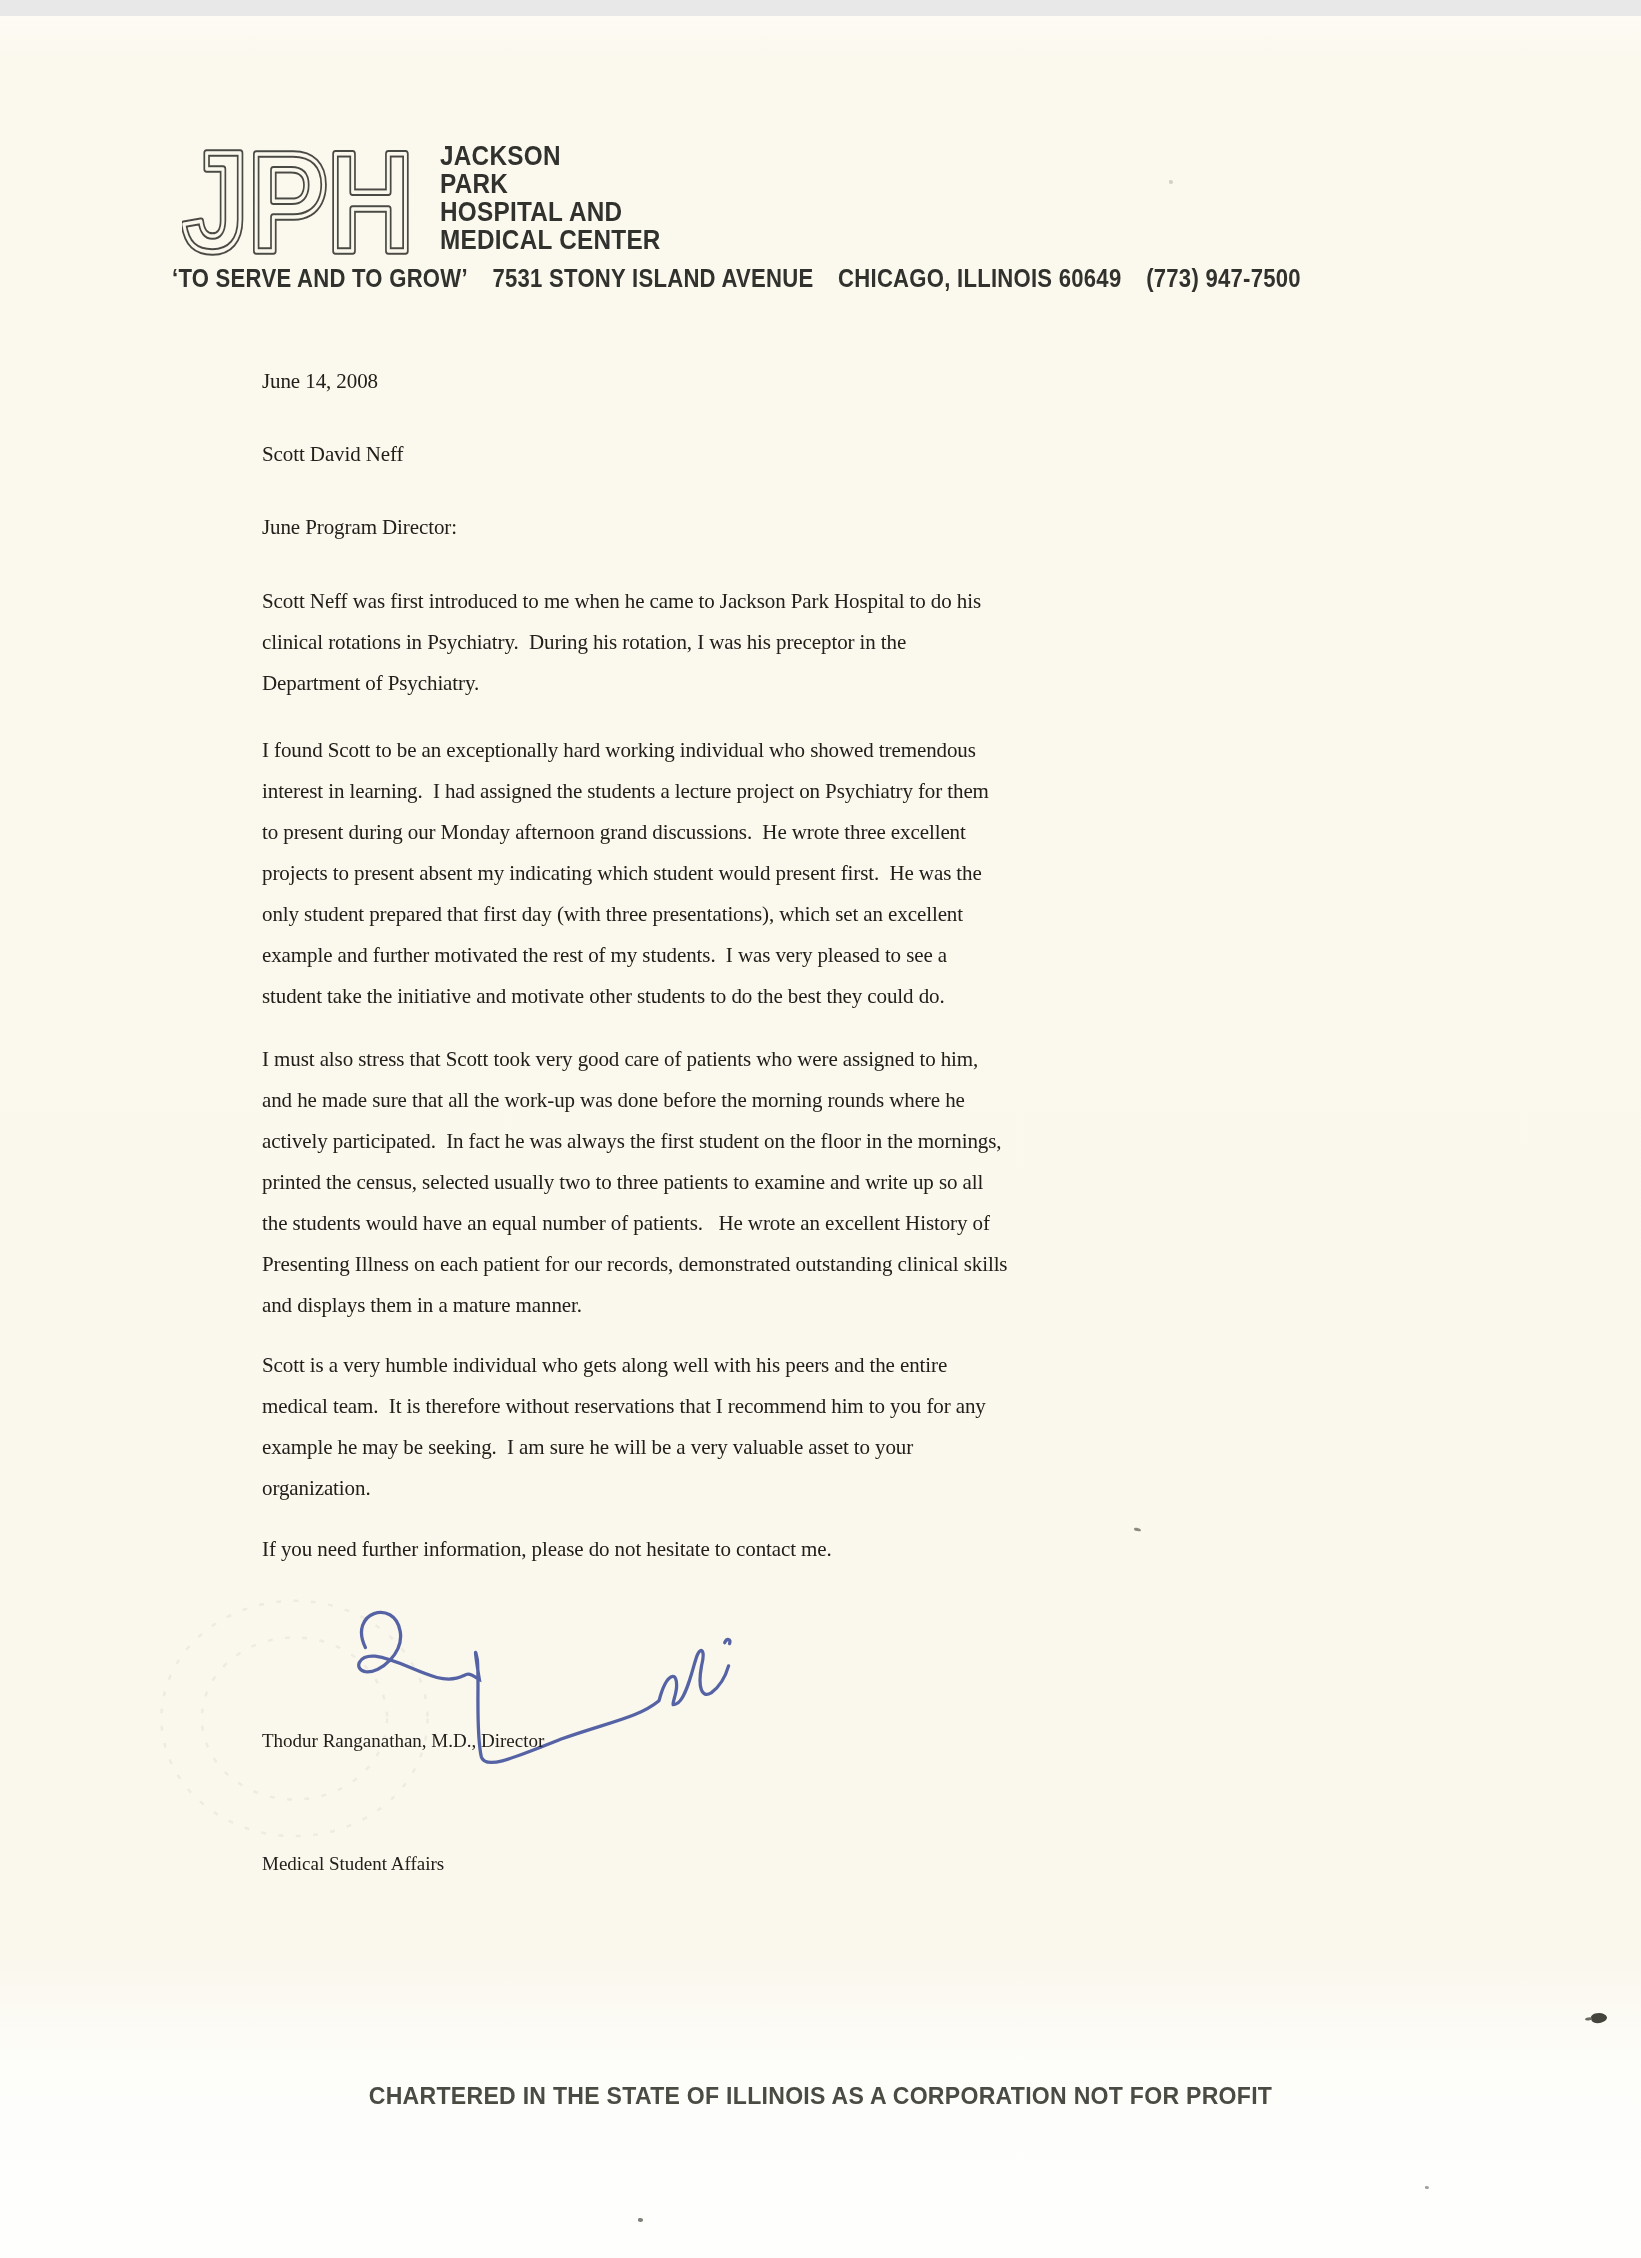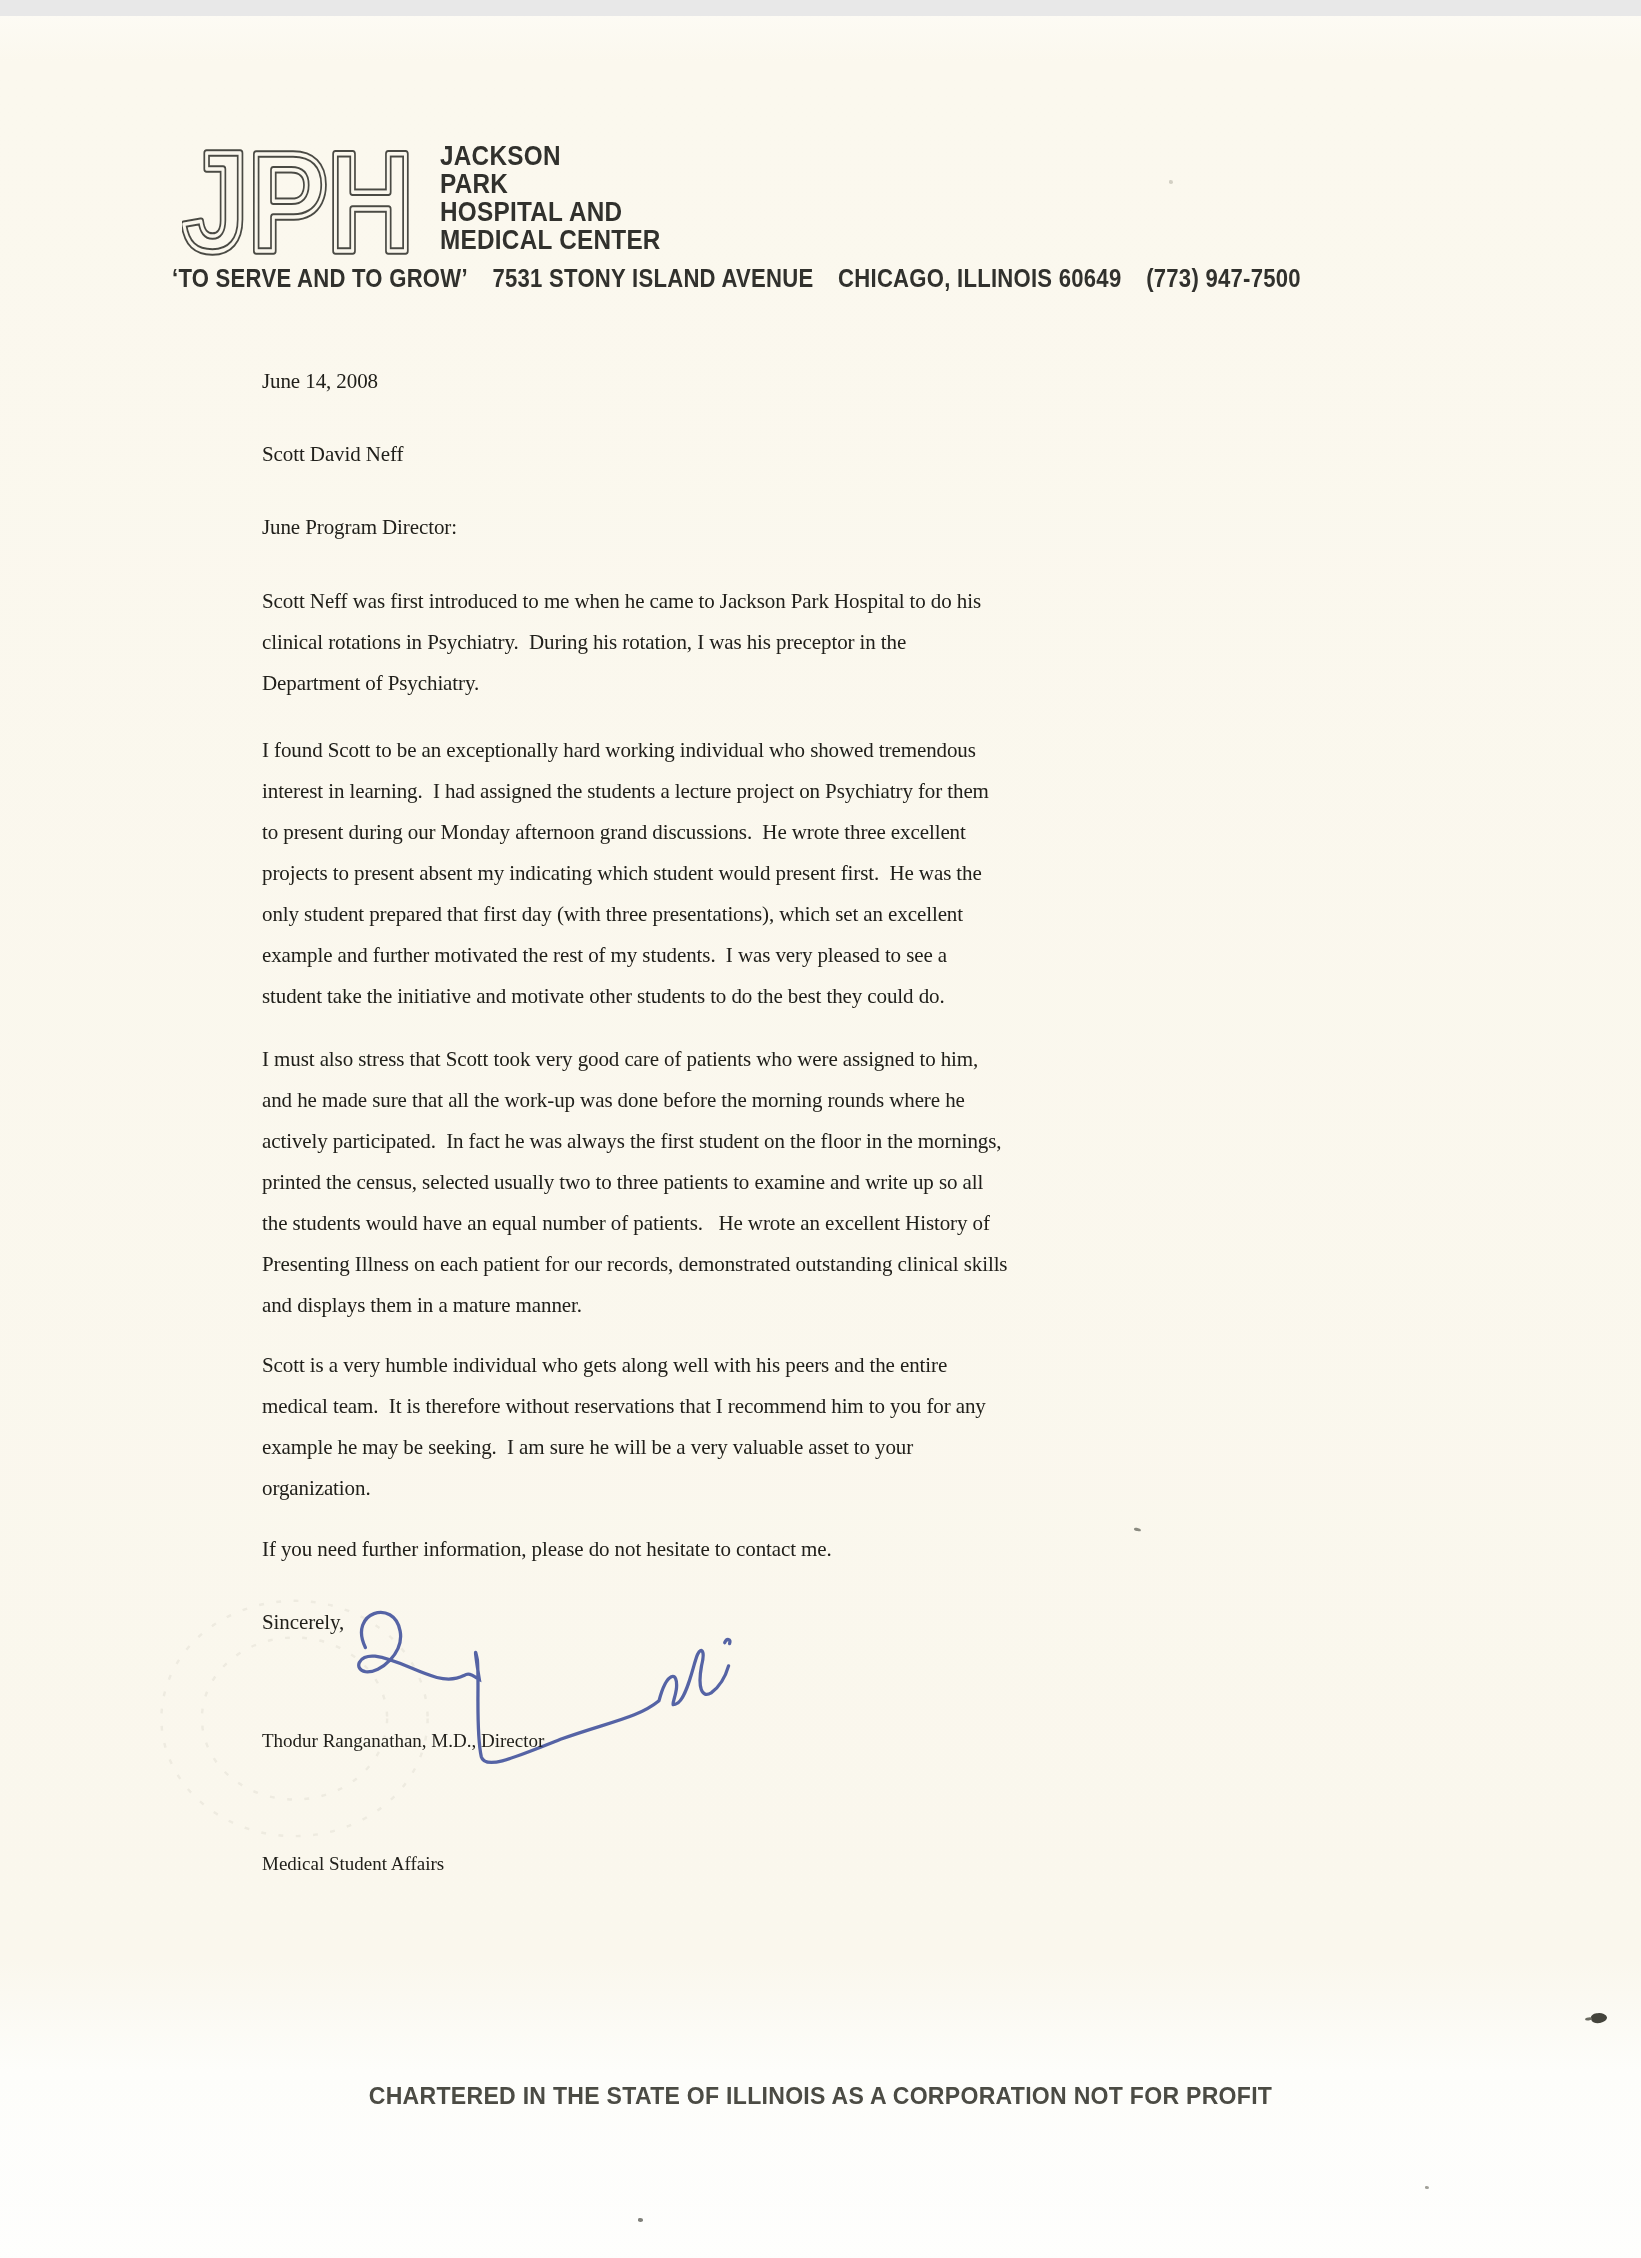--- a/index.html
+++ b/index.html
@@ -130,21 +130,20 @@
 actively participated.  In fact he was always the first student on the floor in the mornings,
 printed the census, selected usually two to three patients to examine and write up so all
 the students would have an equal number of patients.   He wrote an excellent History of
 Presenting Illness on each patient for our records, demonstrated outstanding clinical skills
 and displays them in a mature manner.</p>
     <p class="para p4">Scott is a very humble individual who gets along well with his peers and the entire
 medical team.  It is therefore without reservations that I recommend him to you for any
 example he may be seeking.  I am sure he will be a very valuable asset to your
 organization.</p>
     <p class="para p5">If you need further information, please do not hesitate to contact me.</p>
-    <div class="line closing">Sincerely,</div>
   </main>
 
   <svg class="seal" width="299" height="261" viewBox="0 0 310 270">
     <ellipse cx="155" cy="135" rx="138" ry="122"></ellipse>
     <ellipse cx="155" cy="135" rx="96" ry="84"></ellipse>
   </svg>
 
   <svg class="signature" width="454" height="174" viewBox="0 0 470 180">
     <path d="M 48,45
              C 30,8 78,-6 84,28

